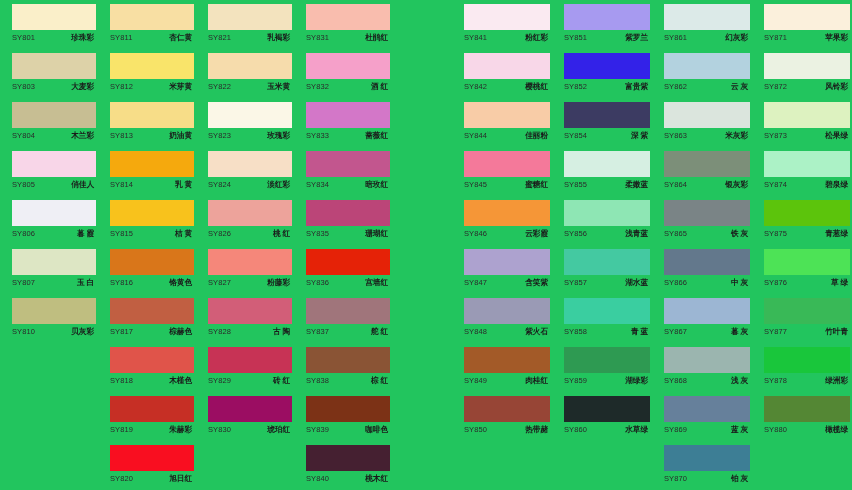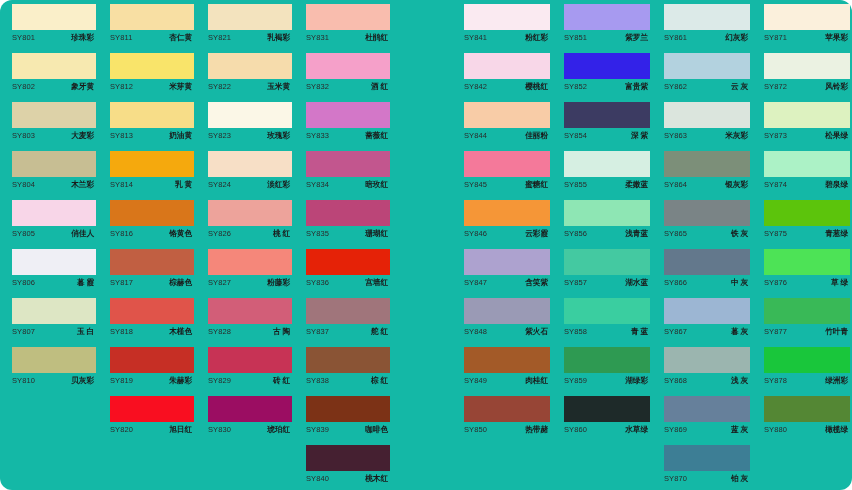--- a/index.html
+++ b/index.html
@@ -11,22 +11,21 @@
     width: 852px;
     height: 490px;
     overflow: hidden;
     font-family: "Liberation Sans", "DejaVu Sans", sans-serif;
   }
 
   #chart {
     position: relative;
     width: 852px;
     height: 490px;
-    background: #14b8a6;
-    border-radius: 12px;
+    background: #22c55e;
   }
 
   .group {
     position: absolute;
     top: 0;
     display: flex;
     height: 490px;
   }
   .group-left  { left: 0px;   width: 394px; }
   .group-right { left: 452px; width: 400px; }
@@ -92,27 +91,20 @@
   <div class="group group-left">
       <div class="col">
         <div class="cell">
           <div class="swatch" title="珍珠彩" style="background: rgb(250, 239, 201);"></div>
           <div class="caption">
             <span class="code">SY801</span>
             <span class="cname">珍珠彩</span>
           </div>
         </div>
         <div class="cell">
-          <div class="swatch" title="象牙黄" style="background: rgb(247, 233, 176);"></div>
-          <div class="caption">
-            <span class="code">SY802</span>
-            <span class="cname">象牙黄</span>
-          </div>
-        </div>
-        <div class="cell">
           <div class="swatch" title="大麦彩" style="background: rgb(221, 210, 168);"></div>
           <div class="caption">
             <span class="code">SY803</span>
             <span class="cname">大麦彩</span>
           </div>
         </div>
         <div class="cell">
           <div class="swatch" title="木兰彩" style="background: rgb(199, 190, 147);"></div>
           <div class="caption">
             <span class="code">SY804</span>
@@ -171,20 +163,27 @@
           </div>
         </div>
         <div class="cell">
           <div class="swatch" title="乳  黄" style="background: rgb(245, 169, 13);"></div>
           <div class="caption">
             <span class="code">SY814</span>
             <span class="cname">乳  黄</span>
           </div>
         </div>
         <div class="cell">
+          <div class="swatch" title="桔  黄" style="background: rgb(248, 194, 28);"></div>
+          <div class="caption">
+            <span class="code">SY815</span>
+            <span class="cname">桔  黄</span>
+          </div>
+        </div>
+        <div class="cell">
           <div class="swatch" title="铬黄色" style="background: rgb(217, 118, 26);"></div>
           <div class="caption">
             <span class="code">SY816</span>
             <span class="cname">铬黄色</span>
           </div>
         </div>
         <div class="cell">
           <div class="swatch" title="棕赫色" style="background: rgb(193, 95, 66);"></div>
           <div class="caption">
             <span class="code">SY817</span>

